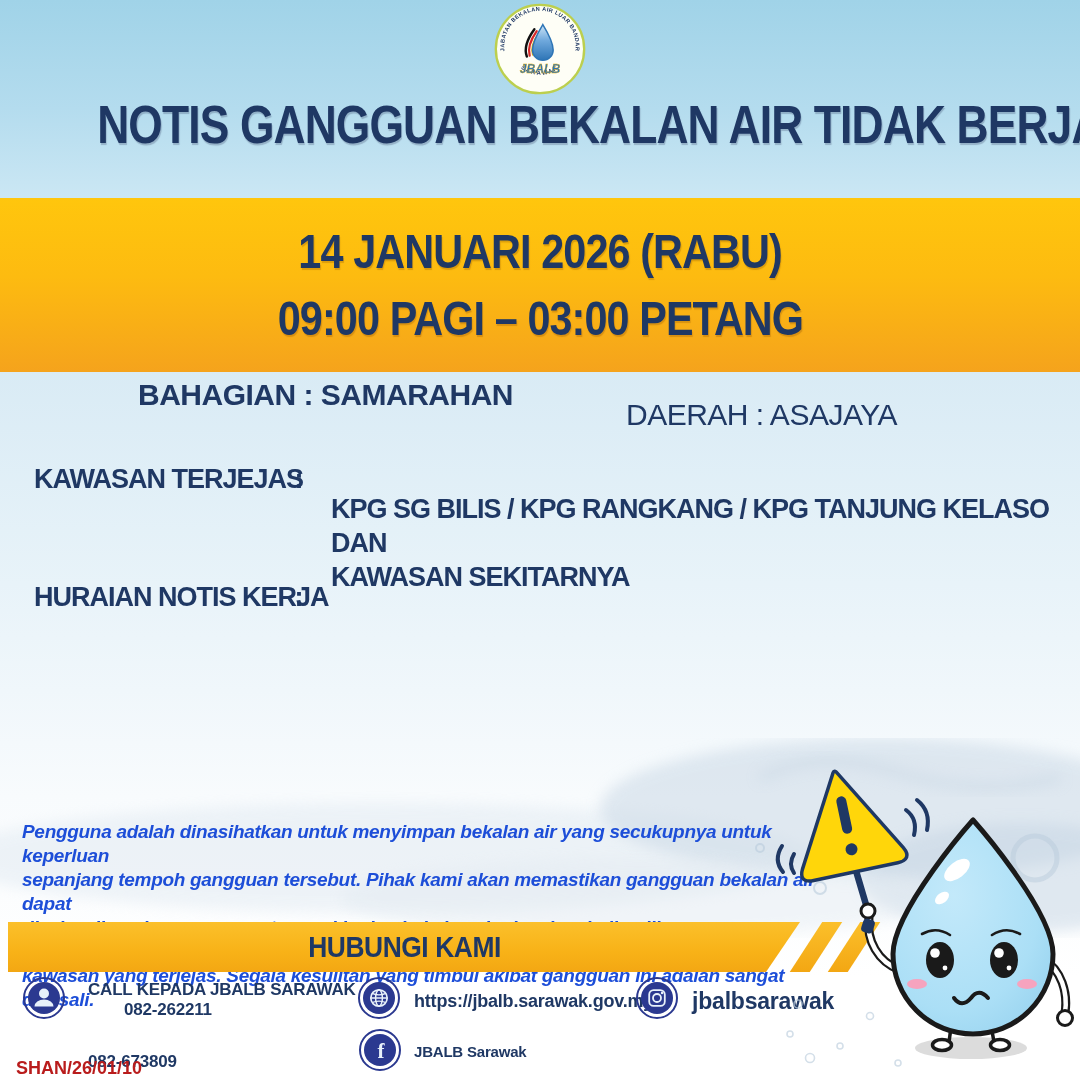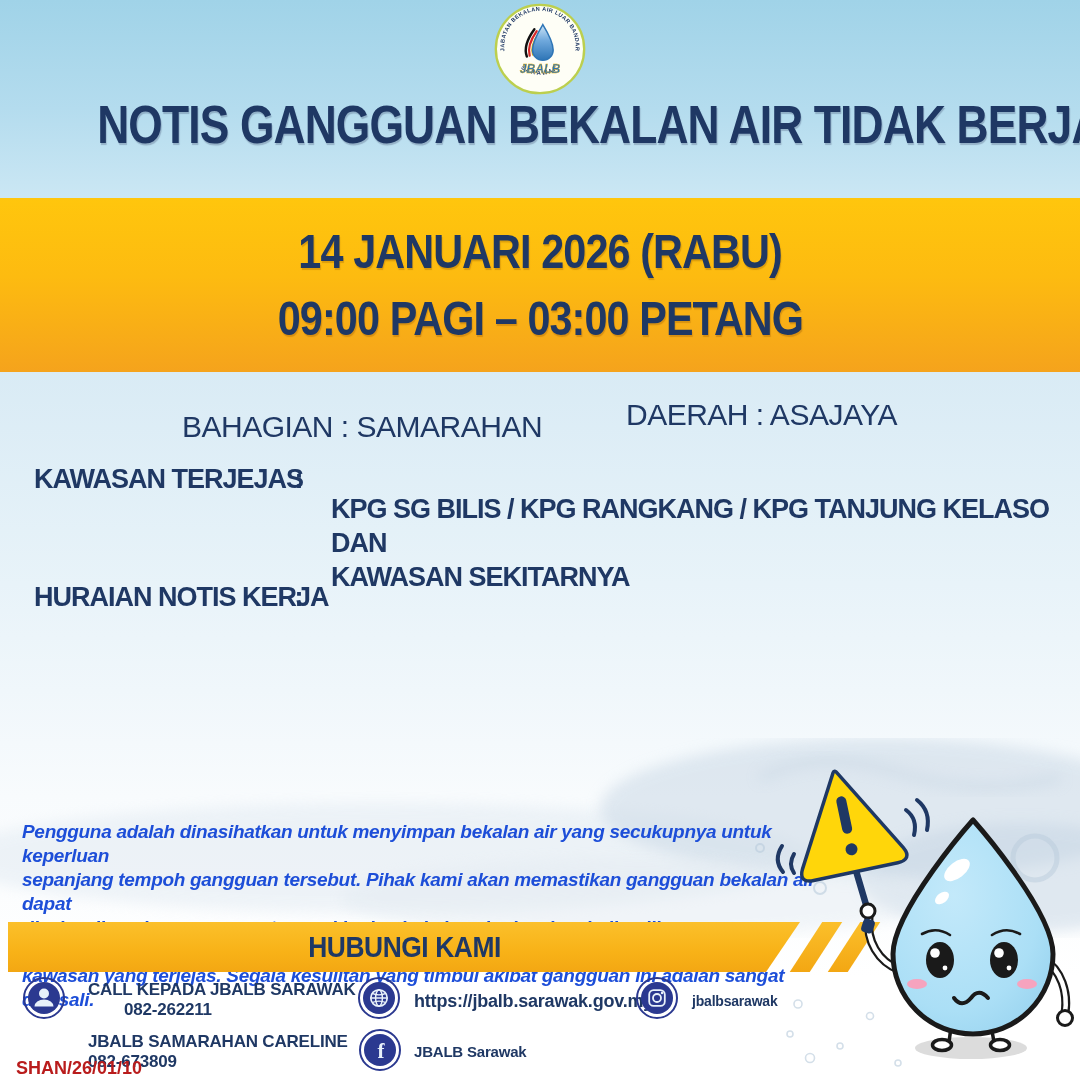--- a/index.html
+++ b/index.html
@@ -18,21 +18,21 @@
   
   .band{position:absolute;left:0;top:198px;width:1080px;height:174px;
     background:linear-gradient(180deg,#FFC60D 0%,#FDBB10 45%,#F5A31C 100%);
     display:flex;flex-direction:column;justify-content:center;align-items:center;gap:9px;}
   .band .line{font-size:48px;line-height:58px;font-weight:bold;letter-spacing:-1px;
     transform:scaleX(0.86);transform-origin:center;white-space:nowrap;
     text-shadow:1px 2px 1px rgba(120,60,0,0.25);}
   
   .bodybg{position:absolute;left:0;top:372px;width:1080px;height:606px;
     background:linear-gradient(180deg,#D9EBF5 0%,#E8F3F9 35%,#F8FBFD 70%,#FFFFFF 100%);}
-  .region-bahagian{position:absolute;left:138px;top:410px;font-size:30px;font-weight:normal;letter-spacing:-0.5px;white-space:nowrap;margin-left:44px;}
+  .region-bahagian{position:absolute;left:138px;top:378px;font-size:30px;font-weight:bold;letter-spacing:-0.5px;white-space:nowrap;}
   .region-daerah{position:absolute;left:626px;top:398px;font-size:30px;font-weight:normal;letter-spacing:-0.5px;white-space:nowrap;}
   .dlabel{position:absolute;left:34px;font-size:27px;font-weight:bold;letter-spacing:-1px;white-space:nowrap;}
   .dcolon{position:absolute;left:288px;width:22px;text-align:center;font-size:27px;font-weight:bold;}
   .dvalue{position:absolute;left:331px;width:720px;font-size:27px;line-height:34px;font-weight:bold;letter-spacing:-1px;margin-top:28px;}
   .pre{white-space:pre-line;}
   .row-kawasan{top:464px;}
   .row-huraian{top:582px;}
   
   .splash{position:absolute;left:0;top:738px;width:1080px;height:200px;pointer-events:none;}
   
@@ -137,21 +137,20 @@
   <div class="stripe s2"></div>
 
   <svg class="f-icon" style="left:22px;top:976px;" viewBox="0 0 44 44">
     <circle cx="22" cy="22" r="20" fill="none" stroke="#2B3990" stroke-width="2"></circle>
     <circle cx="22" cy="22" r="16" fill="#2B3990"></circle>
     <circle cx="22" cy="17.5" r="5" fill="#E8F1FA"></circle>
     <path d="M12.5,30.5 a9.5,7 0 0 1 19,0 Z" fill="#E8F1FA"></path>
   </svg>
   <div class="f-text" style="left:88px;top:980px;">CALL KEPADA JBALB SARAWAK</div>
   <div class="f-text" style="left:88px;top:1000px;margin-left:36px;">082-262211</div>
-  <div class="f-text" style="left:88px;top:1032px;">JBALB SAMARAHAN CARELINE</div>
   <div class="f-text" style="left:88px;top:1052px;">082-673809</div>
   <div class="ref">SHAN/26/01/10</div>
 
   <svg class="f-icon" style="left:357px;top:976px;" viewBox="0 0 44 44">
     <circle cx="22" cy="22" r="20" fill="none" stroke="#2B3990" stroke-width="2"></circle>
     <circle cx="22" cy="22" r="16" fill="#2B3990"></circle>
     <circle cx="22" cy="22" r="8.2" fill="none" stroke="#E8F1FA" stroke-width="1.7"></circle>
     <ellipse cx="22" cy="22" rx="3.4" ry="8.2" fill="none" stroke="#E8F1FA" stroke-width="1.5"></ellipse>
     <line x1="13.8" y1="22" x2="30.2" y2="22" stroke="#E8F1FA" stroke-width="1.5"></line>
     <path d="M15,17.3 Q22,20.3 29,17.3 M15,26.7 Q22,23.7 29,26.7" fill="none" stroke="#E8F1FA" stroke-width="1.3"></path>
@@ -165,21 +164,21 @@
   </svg>
   <div class="f-text" style="left:414px;top:1042px;font-size:15px;">JBALB Sarawak</div>
 
   <svg class="f-icon" style="left:635px;top:976px;" viewBox="0 0 44 44">
     <circle cx="22" cy="22" r="20" fill="none" stroke="#2B3990" stroke-width="2"></circle>
     <circle cx="22" cy="22" r="16" fill="#2B3990"></circle>
     <rect x="14.2" y="14.2" width="15.6" height="15.6" rx="4.4" fill="none" stroke="#E8F1FA" stroke-width="1.8"></rect>
     <circle cx="22" cy="22" r="4" fill="none" stroke="#E8F1FA" stroke-width="1.8"></circle>
     <circle cx="27.1" cy="16.9" r="1.3" fill="#E8F1FA"></circle>
   </svg>
-  <div class="f-text" style="left:692px;top:991px;font-size:14px;">jbalbsarawak</div>
+  <div class="f-text" style="left:692px;top:991px;font-size:23px;">jbalbsarawak</div>
 
   <svg class="mascot" viewBox="0 0 310 322">
     <defs>
       <radialGradient id="bodyGrad" cx="0.38" cy="0.35" r="0.9">
         <stop offset="0" stop-color="#C3E9FA"></stop>
           <stop offset="0.6" stop-color="#ABDFF6"></stop>
           <stop offset="1" stop-color="#8FCDEC"></stop>
       </radialGradient>
     </defs>
 

